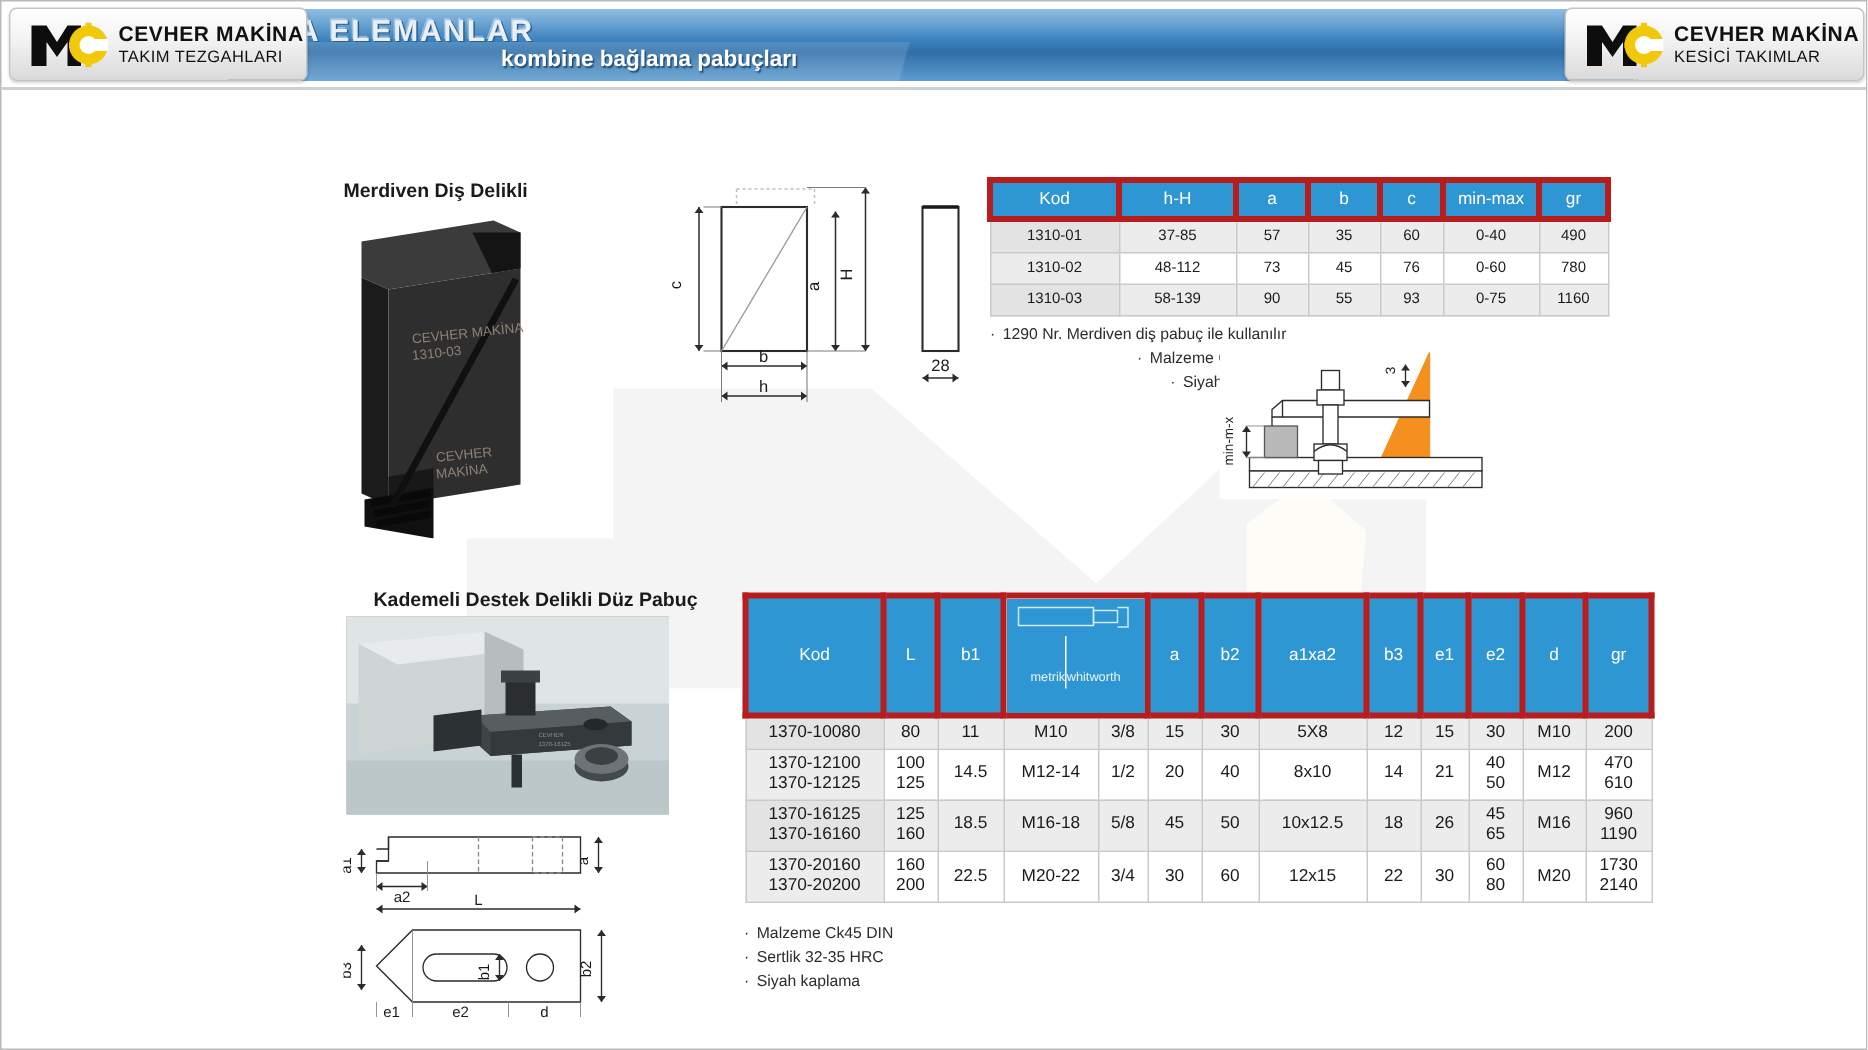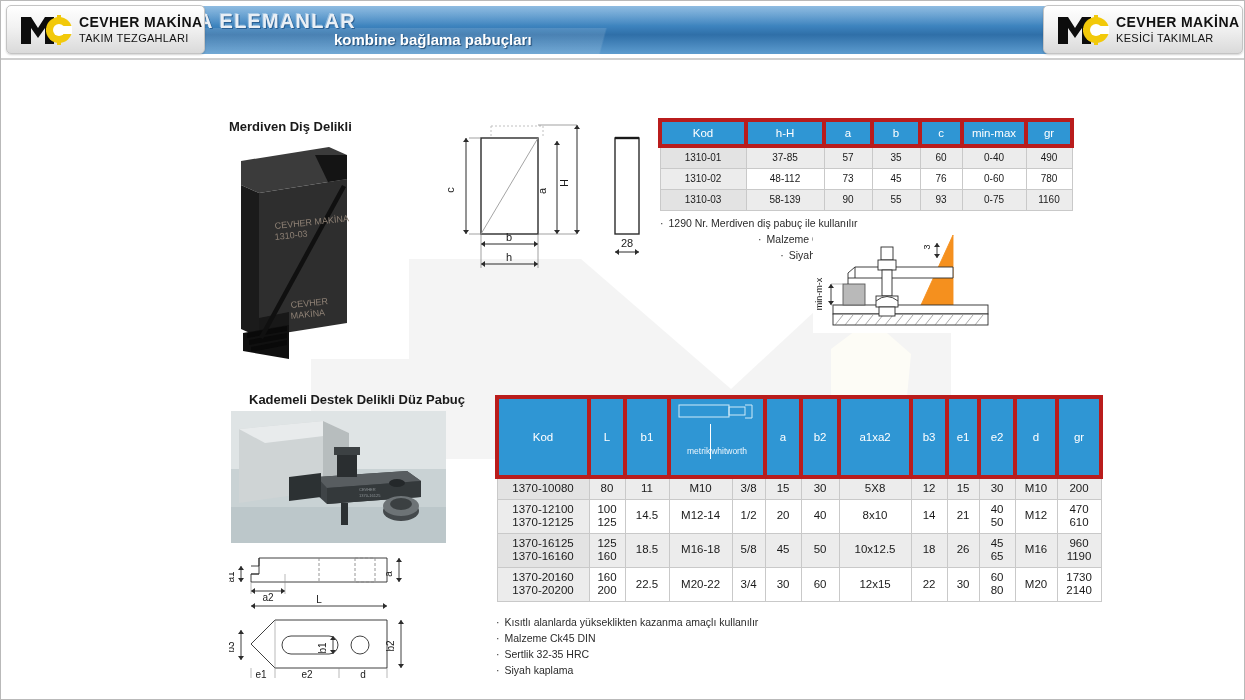--- a/index.html
+++ b/index.html
@@ -563,19 +563,18 @@
         <td>60
 80</td>
         <td>M20</td>
         <td>1730
 2140</td>
       </tr>
     </tbody>
   </table>
 
   <div class="notes" style="left:495px;top:614px;">
-    <div>Kısıtlı alanlarda yükseklikten kazanma amaçlı kullanılır</div>
     <div>Malzeme Ck45 DIN</div>
     <div>Sertlik 32-35 HRC</div>
     <div>Siyah kaplama</div>
   </div>
 
 </div>
 
 </body></html>

